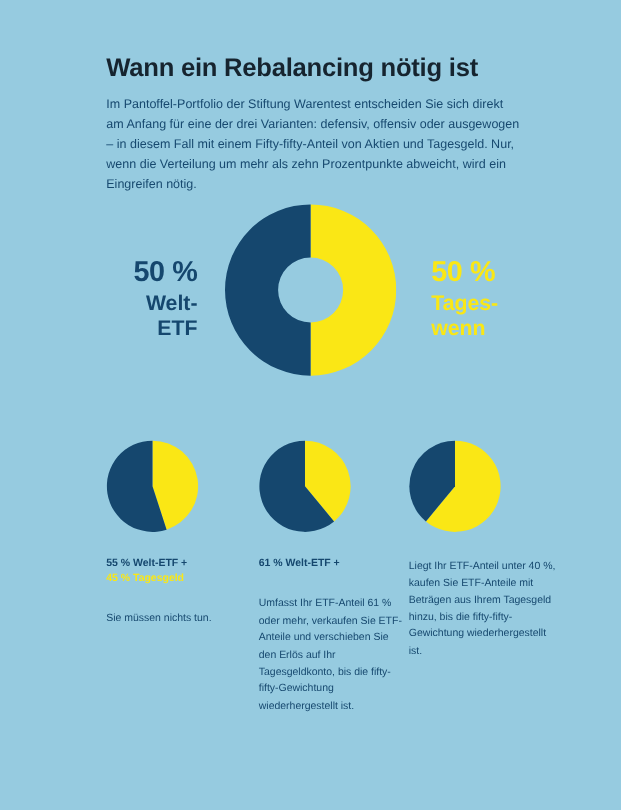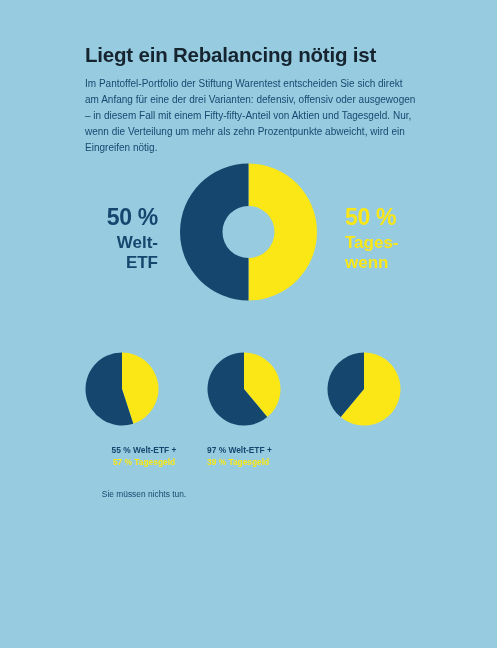--- a/index.html
+++ b/index.html
@@ -96,21 +96,21 @@
     left: 0;
     top: 352px;
     width: 497px;
     height: 240px;
   }
   .case {
     position: absolute;
     top: 0;
     width: 118px;
   }
-  .case-0 { left: 85px; text-align: center; }
+  .case-0 { left: 85px; }
   .case-1 { left: 207px; }
   .case-2 { left: 327px; }
 
   .pie-holder {
     width: 74px;
     height: 74px;
     margin-bottom: 0;
   }
   .pie-holder svg { display: block; }
 
@@ -129,21 +129,21 @@
     line-height: 1.62;
     color: #17496f;
   }
 </style>
 </head>
 <body>
 
 <div class="page">
 
   <div class="header">
-    <h1 class="title">Liegt ein Rebalancing nötig ist</h1>
+    <h1 class="title">Wann ein Rebalancing nötig ist</h1>
     <p class="intro">Im Pantoffel-Portfolio der Stiftung Warentest entscheiden Sie sich direkt am Anfang für eine der drei Varianten: defensiv, offensiv oder ausgewogen – in diesem Fall mit einem Fifty-fifty-Anteil von Aktien und Tagesgeld. Nur, wenn die Verteilung um mehr als zehn Prozentpunkte abweicht, wird ein Eingreifen nötig.</p>
   </div>
 
   <div class="hero">
 
     <div class="side-label side-left">
       <div class="pct">50 %</div>
       <div class="name">Welt-
 ETF</div>
     </div>
@@ -167,42 +167,43 @@
 
     <div class="case case-0">
       <div class="pie-holder">
         <svg class="mini-pie" width="74" height="74" viewBox="0 0 74 74">
             <path d="M 37 37 L 37 0.5 A 36.5 36.5 0 0 1 48.2791202946856 71.7135628447731 Z" fill="#fae715"></path>
             <path d="M 37 37 L 48.2791202946856 71.7135628447731 A 36.5 36.5 0 1 1 36.99999999999999 0.5 Z" fill="#15476e"></path>
           </svg>
       </div>
       <div class="case-head">
         <div class="head-a">55 % Welt-ETF +</div>
-        <div class="head-b">57 % Tagesgeld</div>
+        <div class="head-b">45 % Tagesgeld</div>
       </div>
       <div class="case-body">Sie müssen nichts tun.</div>
     </div>
 
     <div class="case case-1">
       <div class="pie-holder">
         <svg class="mini-pie" width="74" height="74" viewBox="0 0 74 74">
             <path d="M 37 37 L 37 0.5 A 36.5 36.5 0 0 1 60.26597562582718 65.12373336131631 Z" fill="#fae715"></path>
             <path d="M 37 37 L 60.26597562582718 65.12373336131631 A 36.5 36.5 0 1 1 36.99999999999999 0.5 Z" fill="#15476e"></path>
           </svg>
       </div>
       <div class="case-head">
-        <div class="head-a">97 % Welt-ETF +</div>
-        <div class="head-b">39 % Tagesgeld</div>
-      </div>
+        <div class="head-a">61 % Welt-ETF +</div>
+      </div>
+      <div class="case-body">Umfasst Ihr ETF-Anteil 61 % oder mehr, verkaufen Sie ETF-Anteile und verschieben Sie den Erlös auf Ihr Tagesgeldkonto, bis die fifty-fifty-Gewichtung wiederhergestellt ist.</div>
     </div>
 
     <div class="case case-2">
       <div class="pie-holder">
         <svg class="mini-pie" width="74" height="74" viewBox="0 0 74 74">
             <path d="M 37 37 L 37 0.5 A 36.5 36.5 0 1 1 13.734024374172826 65.12373336131631 Z" fill="#fae715"></path>
             <path d="M 37 37 L 13.734024374172826 65.12373336131631 A 36.5 36.5 0 0 1 36.99999999999999 0.5 Z" fill="#15476e"></path>
           </svg>
       </div>
+      <div class="case-body">Liegt Ihr ETF-Anteil unter 40 %, kaufen Sie ETF-Anteile mit Beträgen aus Ihrem Tagesgeld hinzu, bis die fifty-fifty-Gewichtung wiederhergestellt ist.</div>
     </div>
 
   </div>
 
 </div>
 
 </body></html>

